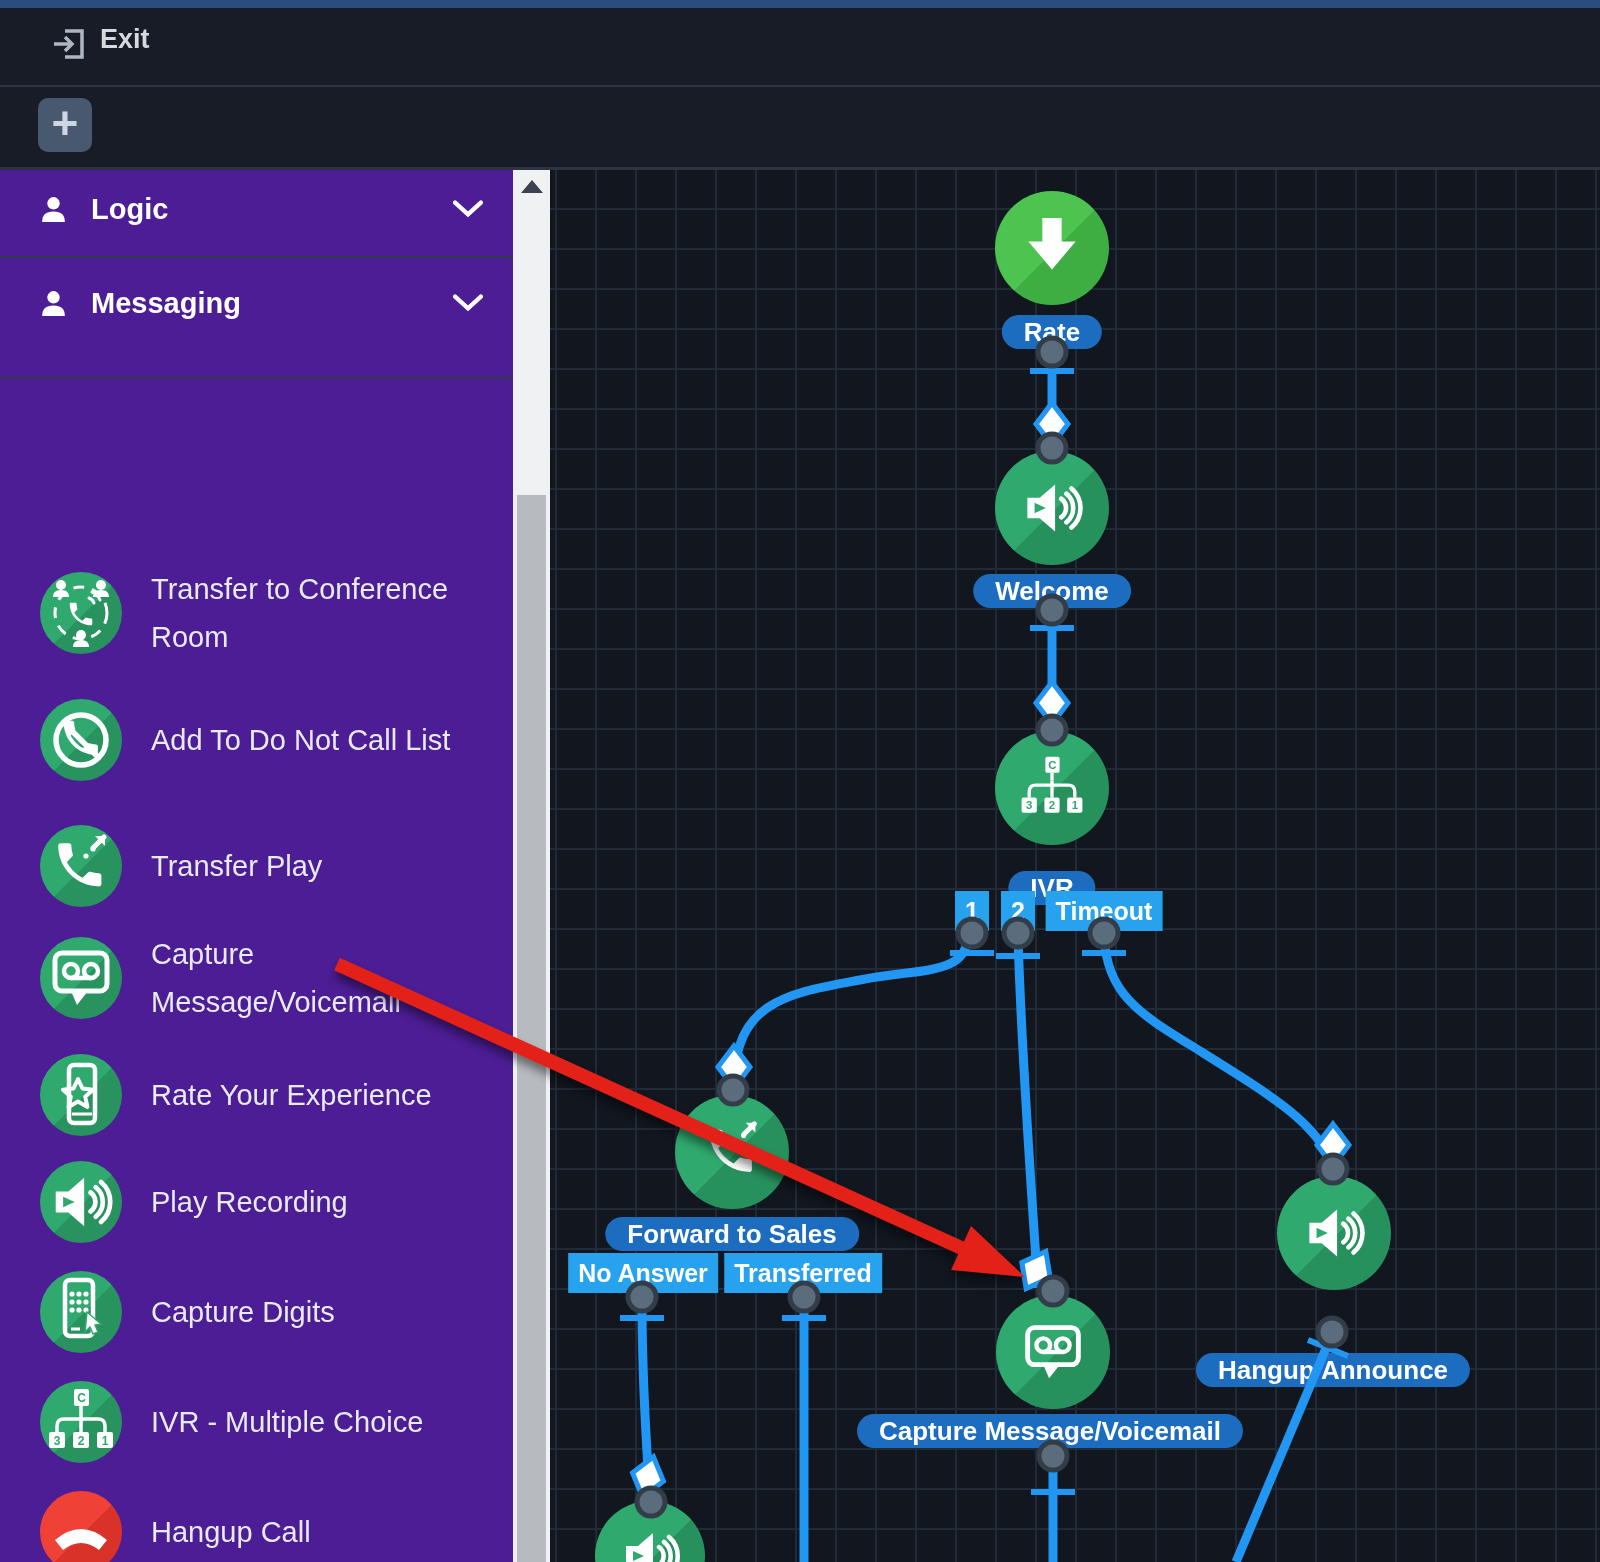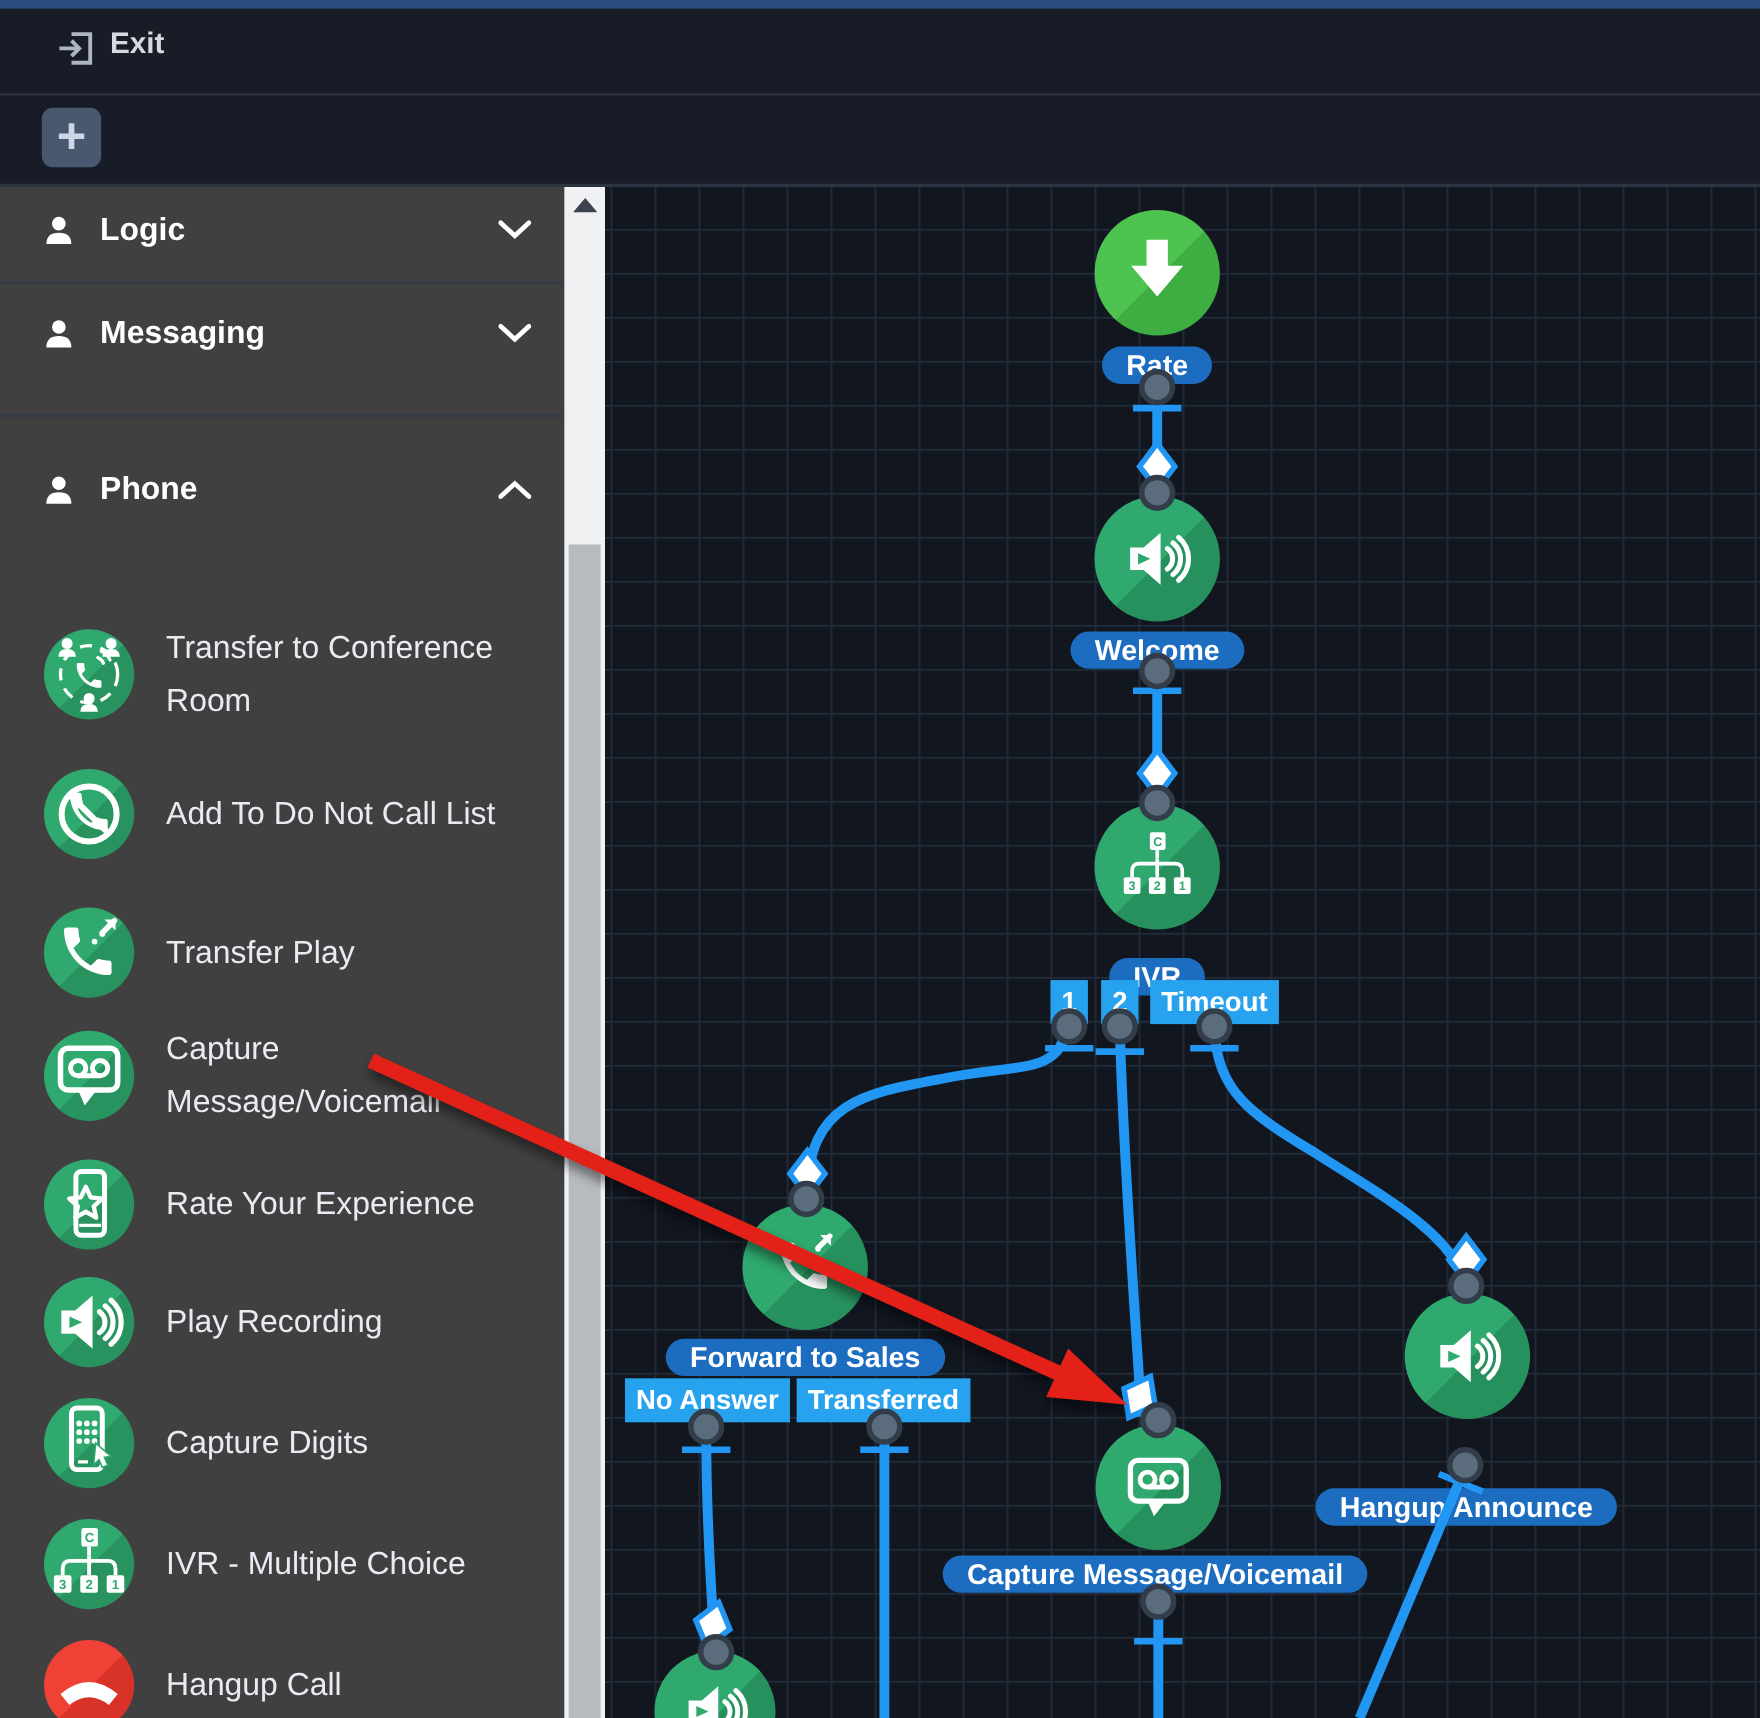--- a/index.html
+++ b/index.html
@@ -11,21 +11,21 @@
   
   .top-strip{position:absolute;left:0;top:0;width:1600px;height:8px;background:#2b4d7e;}
   .toolbar-row1{position:absolute;left:0;top:8px;width:1600px;height:77px;background:#171c26;border-bottom:2px solid #2c3442;}
   .toolbar-row2{position:absolute;left:0;top:87px;width:1600px;height:80px;background:#171c26;border-bottom:3px solid #2c3442;}
   .exit-btn{position:absolute;left:50px;top:16px;display:flex;align-items:flex-start;gap:10px;cursor:pointer;}
   .exit-btn span{font-size:27px;font-weight:600;color:#d6d9dd;}
   .add-btn{position:absolute;left:38px;top:11px;width:54px;height:54px;border-radius:10px;background:#47586f;
     display:flex;align-items:center;justify-content:center;cursor:pointer;}
   .add-btn span{color:#cdd6e4;font-size:46px;font-weight:700;line-height:1;margin-top:-4px;}
   
-  .sidebar{position:absolute;left:0;top:170px;width:513px;bottom:0;background:#404040;}
+  .sidebar{position:absolute;left:0;top:170px;width:513px;bottom:0;background:#4c1d95;}
   .section-header{position:absolute;left:0;width:513px;height:78px;display:flex;align-items:center;cursor:pointer;}
   .section-header .person{margin-left:38px;width:31px;height:31px;}
   .section-header .hlabel{margin-left:22px;font-size:29px;font-weight:700;color:#fff;}
   .section-header .chev{position:absolute;right:30px;width:30px;height:18px;}
   .divider{position:absolute;left:0;width:513px;height:2px;background:#313b4a;}
   .side-item{position:absolute;left:40px;width:430px;display:flex;align-items:center;gap:29px;cursor:pointer;}
   .side-icon{flex:0 0 82px;width:82px;height:82px;border-radius:50%;
     background:linear-gradient(135deg,#2fa96d 52%,#28935f 52%);display:flex;align-items:center;justify-content:center;}
   .side-icon.red{background:linear-gradient(135deg,#ef4136 52%,#d83229 52%);}
   .side-label{font-size:29px;color:#e8ecf2;line-height:48px;width:320px;}
@@ -95,30 +95,20 @@
       <circle cx="15" cy="9" r="6" fill="#fff"></circle>
         <path d="M4 27q0-10 11-10t11 10z" fill="#fff"></path>
       </svg>
     <span class="hlabel">Messaging</span>
     <svg class="chev" viewBox="0 0 28 16">
       <path d="M2 2l12 11L26 2" stroke="#fff" stroke-width="4" fill="none" stroke-linecap="round"></path>
       </svg>
   </div>
   <div class="divider" style="top:207px"></div>
 
-  <div class="section-header" style="top:236px">
-    <svg class="person" viewBox="0 0 30 30">
-      <circle cx="15" cy="9" r="6" fill="#fff"></circle>
-        <path d="M4 27q0-10 11-10t11 10z" fill="#fff"></path>
-      </svg>
-    <span class="hlabel">Phone</span>
-    <svg class="chev" viewBox="0 0 28 16" style="transform:rotate(180deg)">
-      <path d="M2 2l12 11L26 2" stroke="#fff" stroke-width="4" fill="none" stroke-linecap="round"></path>
-      </svg>
-  </div>
 
   <div class="side-item" style="top:391px;height:104px">
     <div class="side-icon">
       <svg width="80" height="80" viewBox="0 0 80 80">
         <circle cx="40" cy="40" r="26" fill="none" stroke="#fff" stroke-width="3" stroke-dasharray="11 8"></circle>
         <circle cx="20" cy="12" r="5" fill="#fff"></circle>
           <path d="M12 24q0-7 8-7t8 7z" fill="#fff"></path>
         <circle cx="60" cy="12" r="5" fill="#fff"></circle>
           <path d="M52 24q0-7 8-7t8 7z" fill="#fff"></path>
         <circle cx="40" cy="62" r="5" fill="#fff"></circle>

